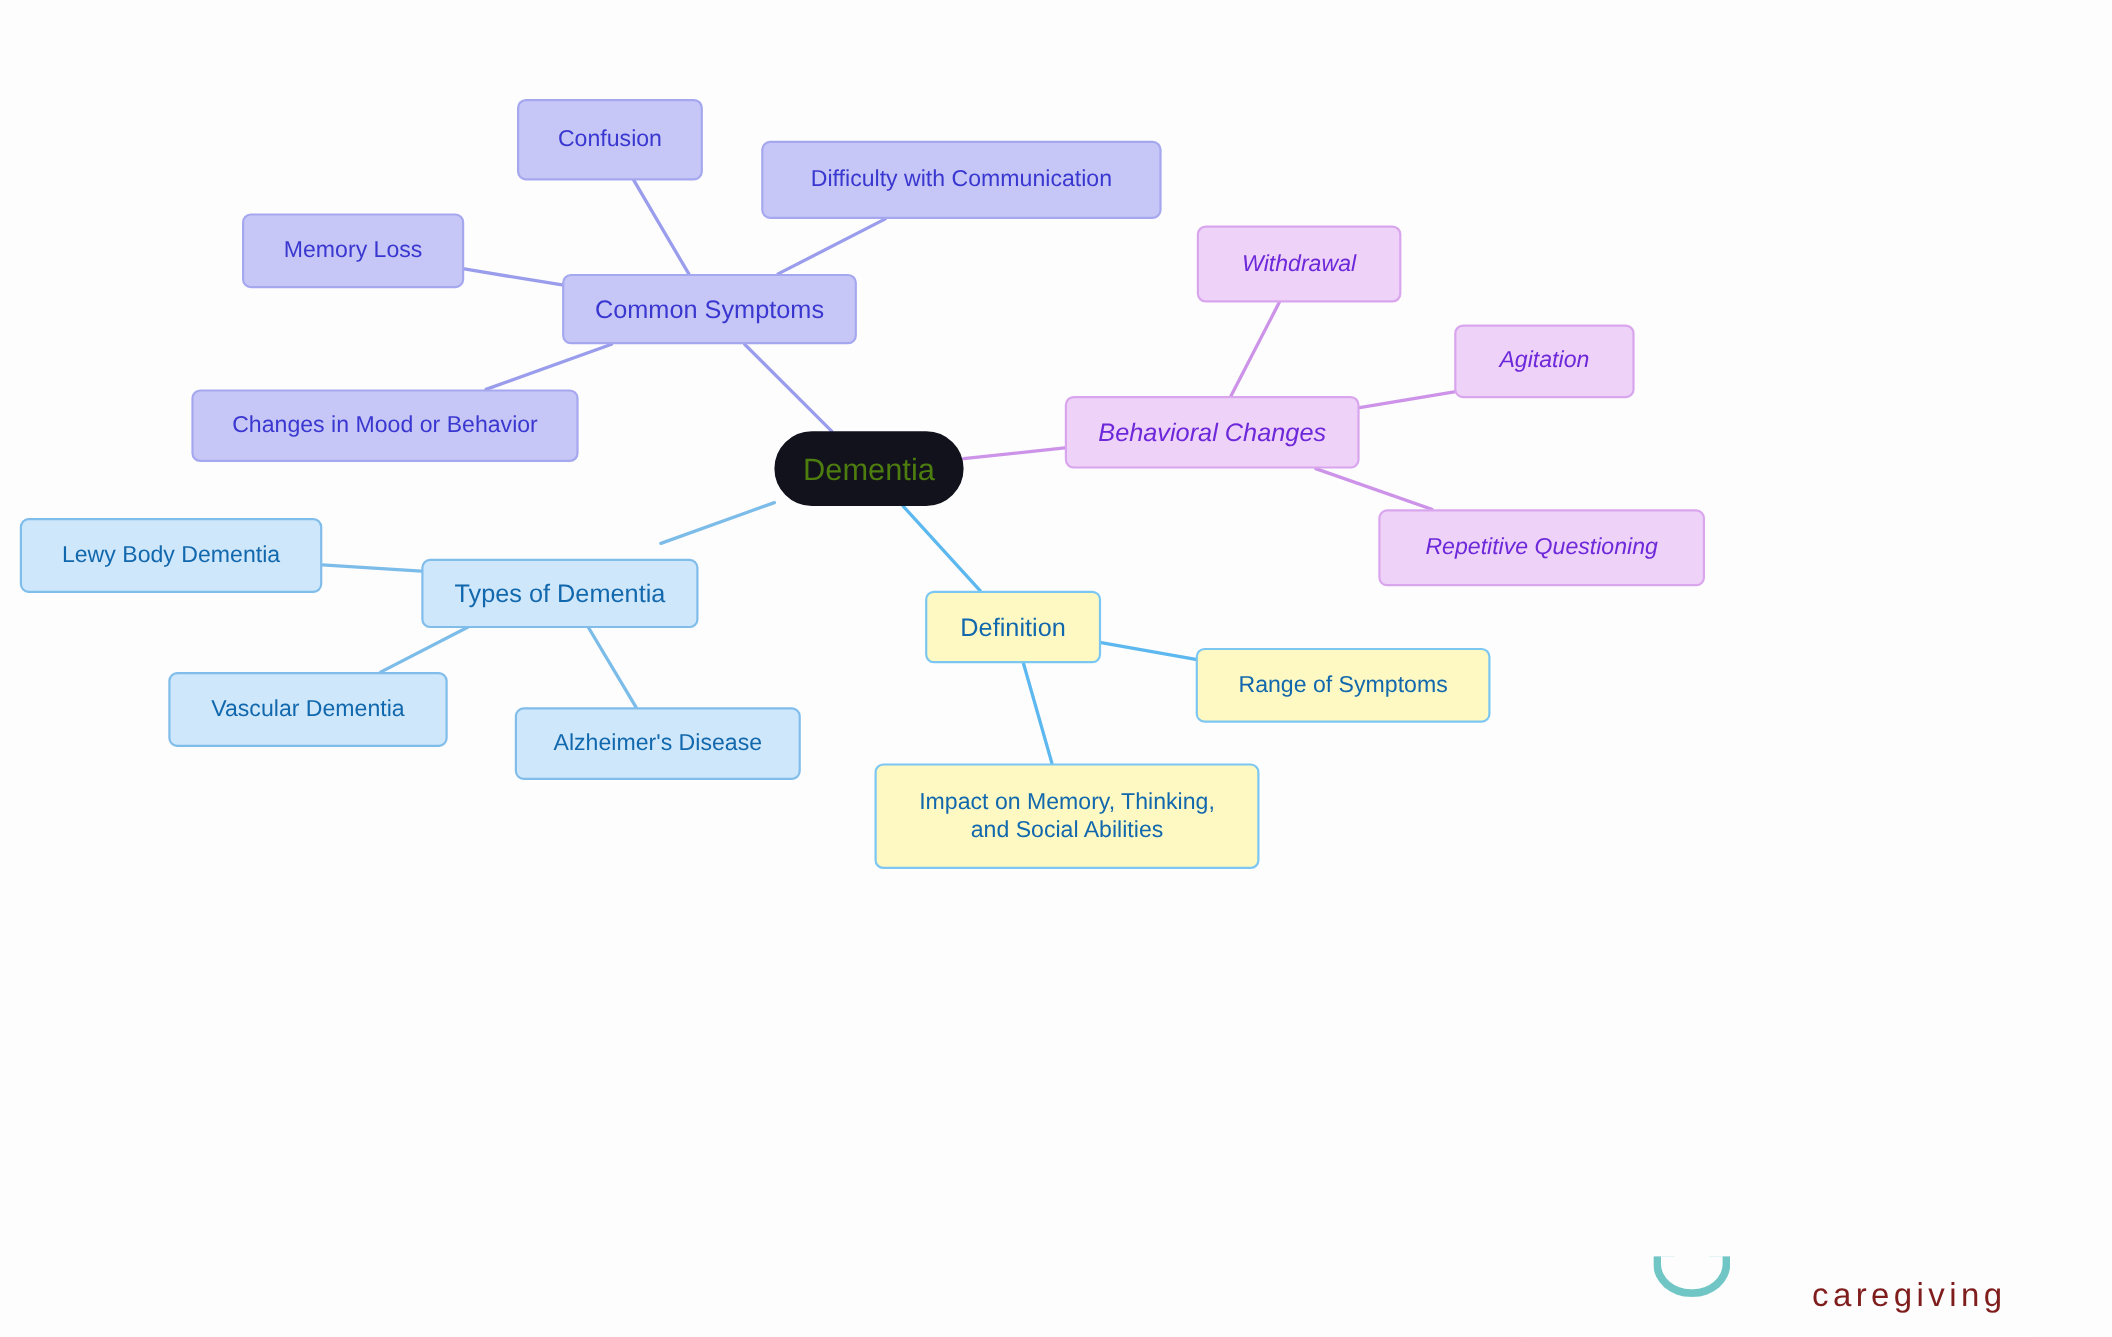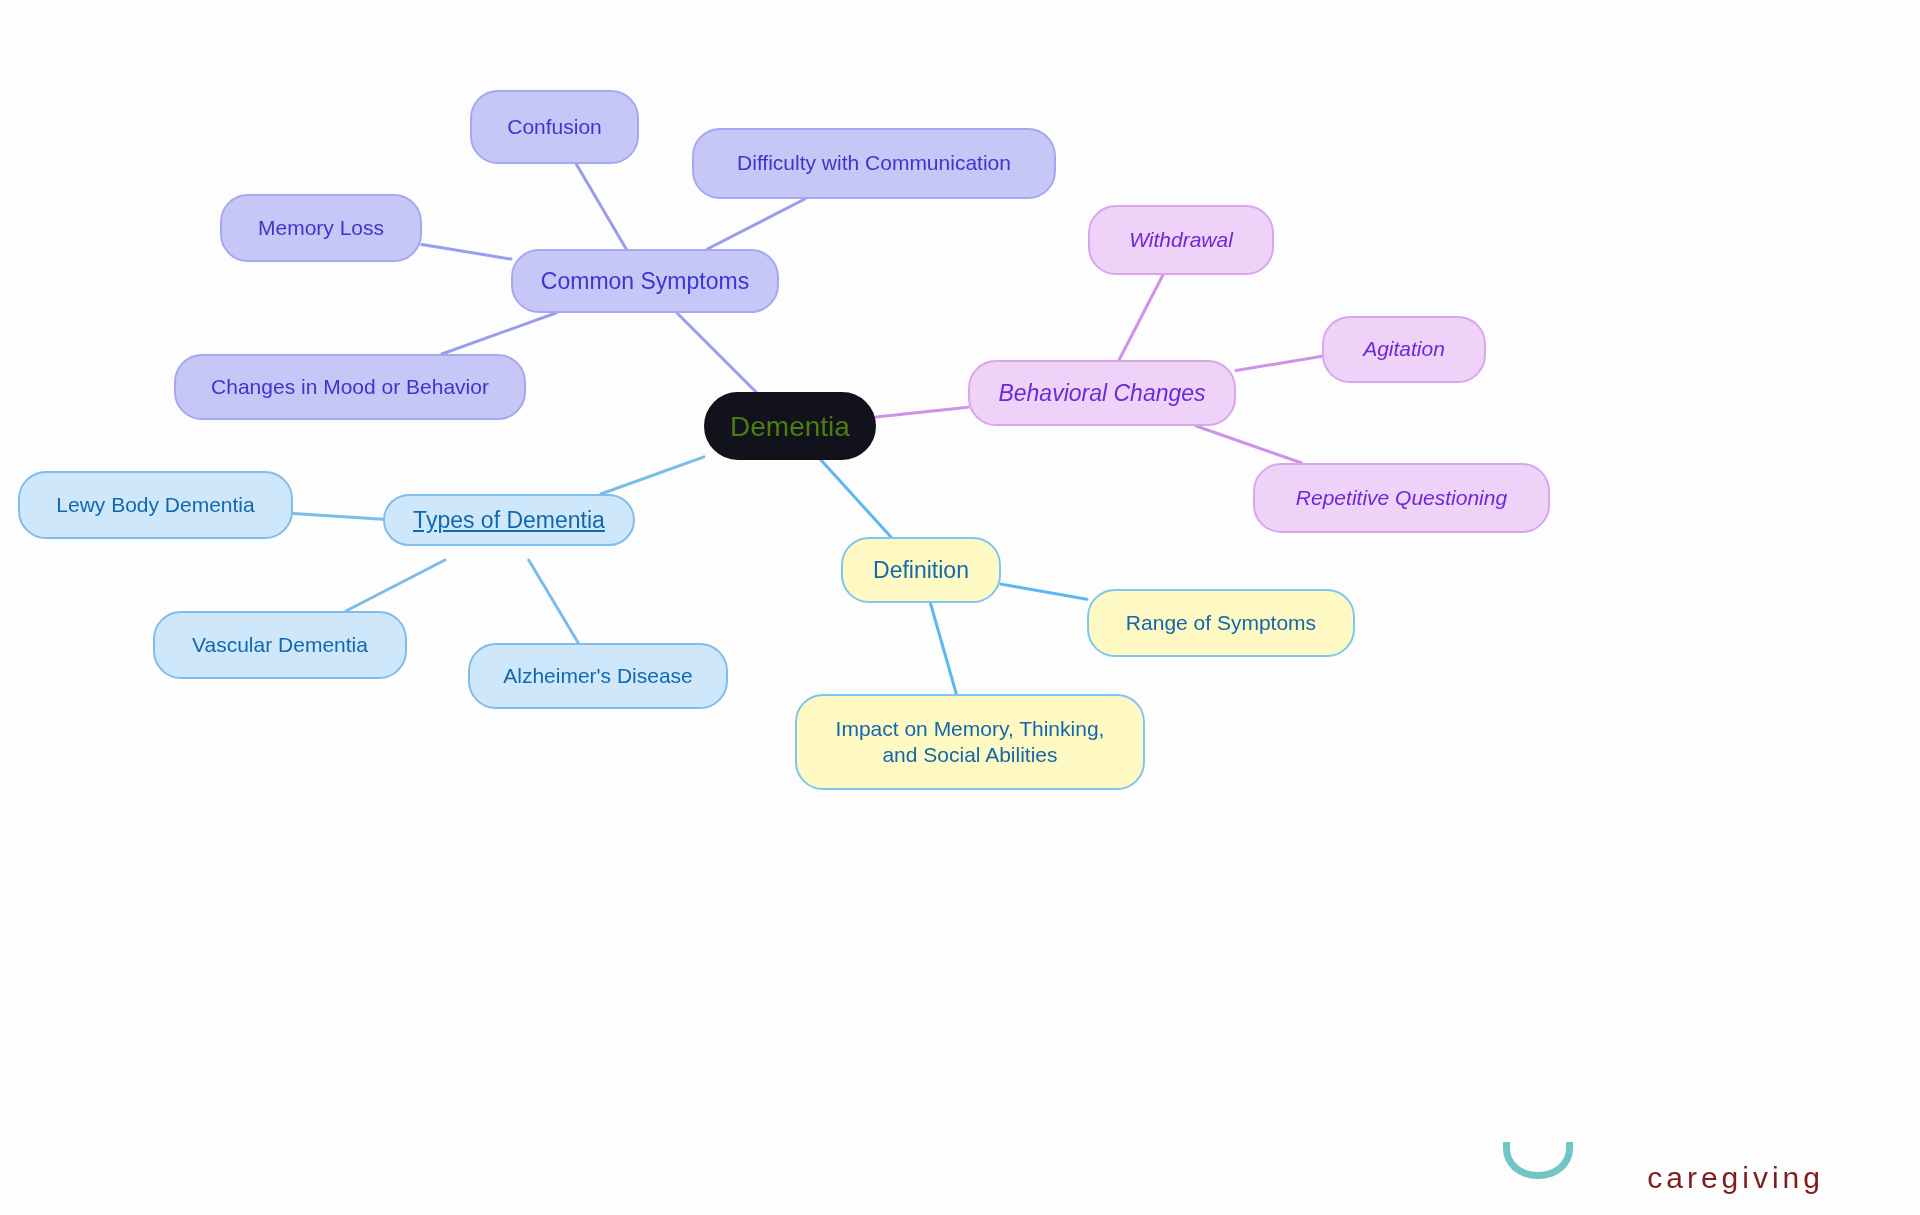--- a/index.html
+++ b/index.html
@@ -25,21 +25,21 @@
     height: 1215px;
     pointer-events: none;
   }
   .node {
     position: absolute;
     box-sizing: border-box;
     display: flex;
     align-items: center;
     justify-content: center;
     text-align: center;
-    border-radius: 28px;
+    border-radius: 8px;
     border-width: 2px;
     border-style: solid;
     line-height: 1.25;
     white-space: pre-line;
     padding: 6px 18px;
   }
   .node.root {
     background: #12121c;
     border-color: #12121c;
     color: #4d7c0f;
@@ -136,23 +136,23 @@
 
   <div id="nodes">
       <div class="node root " style="left: 704px; top: 392px; width: 172px; height: 68px;">Dementia</div>
       <div class="node lav hub" style="left: 511px; top: 249px; width: 268px; height: 64px;">Common Symptoms</div>
       <div class="node lav leaf" style="left: 470px; top: 90px; width: 169px; height: 74px;">Confusion</div>
       <div class="node lav leaf" style="left: 692px; top: 128px; width: 364px; height: 71px;">Difficulty with Communication</div>
       <div class="node lav leaf" style="left: 220px; top: 194px; width: 202px; height: 68px;">Memory Loss</div>
       <div class="node lav leaf" style="left: 174px; top: 354px; width: 352px; height: 66px;">Changes in Mood or Behavior</div>
       <div class="node pink hub" style="left: 968px; top: 360px; width: 268px; height: 66px;">Behavioral Changes</div>
       <div class="node pink leaf" style="left: 1088px; top: 205px; width: 186px; height: 70px;">Withdrawal</div>
-      <div class="node pink leaf" style="left: 1322px; top: 316px; width: 164px; height: 67px;">Agitation</div>
+      <div class="node pink leaf" style="left: 1322px; top: 295px; width: 164px; height: 67px;">Agitation</div>
       <div class="node pink leaf" style="left: 1253px; top: 463px; width: 297px; height: 70px;">Repetitive Questioning</div>
-      <div class="node blue hub" style="left: 383px; top: 494px; width: 252px; height: 52px; text-decoration: underline;">Types of Dementia</div>
+      <div class="node blue hub" style="left: 383px; top: 508px; width: 252px; height: 63px;">Types of Dementia</div>
       <div class="node blue leaf" style="left: 18px; top: 471px; width: 275px; height: 68px;">Lewy Body Dementia</div>
       <div class="node blue leaf" style="left: 153px; top: 611px; width: 254px; height: 68px;">Vascular Dementia</div>
       <div class="node blue leaf" style="left: 468px; top: 643px; width: 260px; height: 66px;">Alzheimer's Disease</div>
       <div class="node blue2 hub" style="left: 841px; top: 537px; width: 160px; height: 66px;">Definition</div>
       <div class="node blue2 leaf" style="left: 1087px; top: 589px; width: 268px; height: 68px;">Range of Symptoms</div>
       <div class="node blue2 leaf" style="left: 795px; top: 694px; width: 350px; height: 96px;">Impact on Memory, Thinking,
 and Social Abilities</div>
     </div>
 
   <div id="logo">

